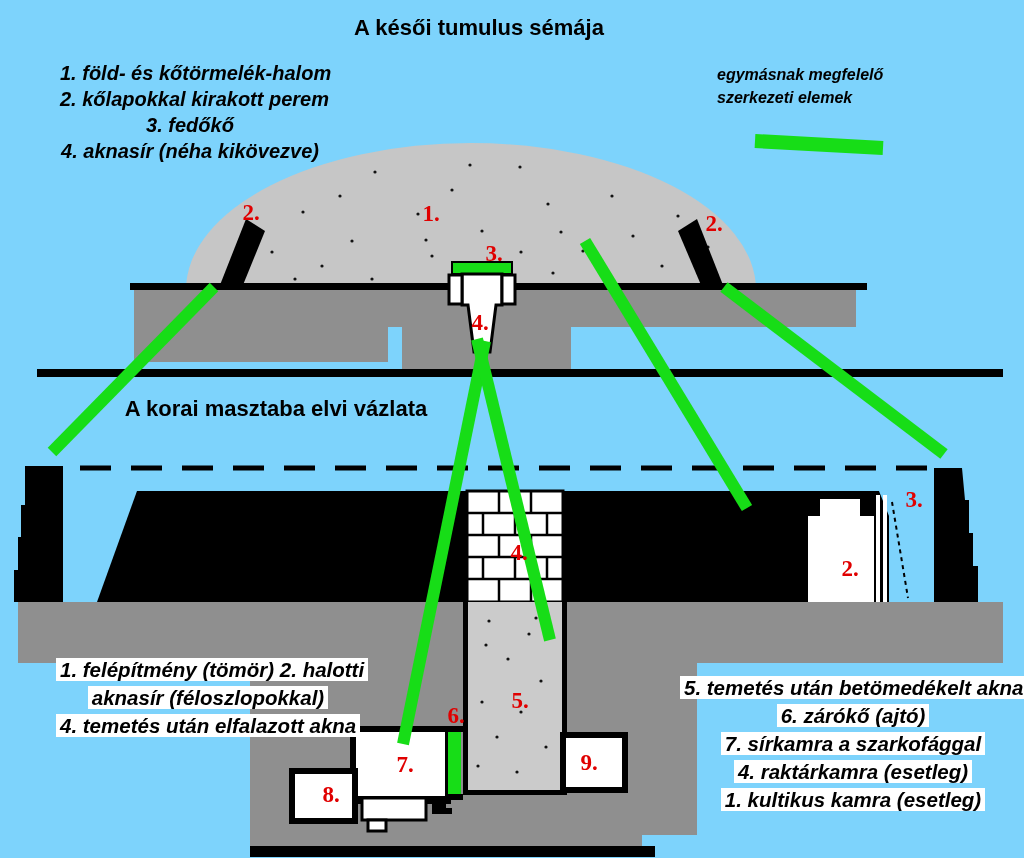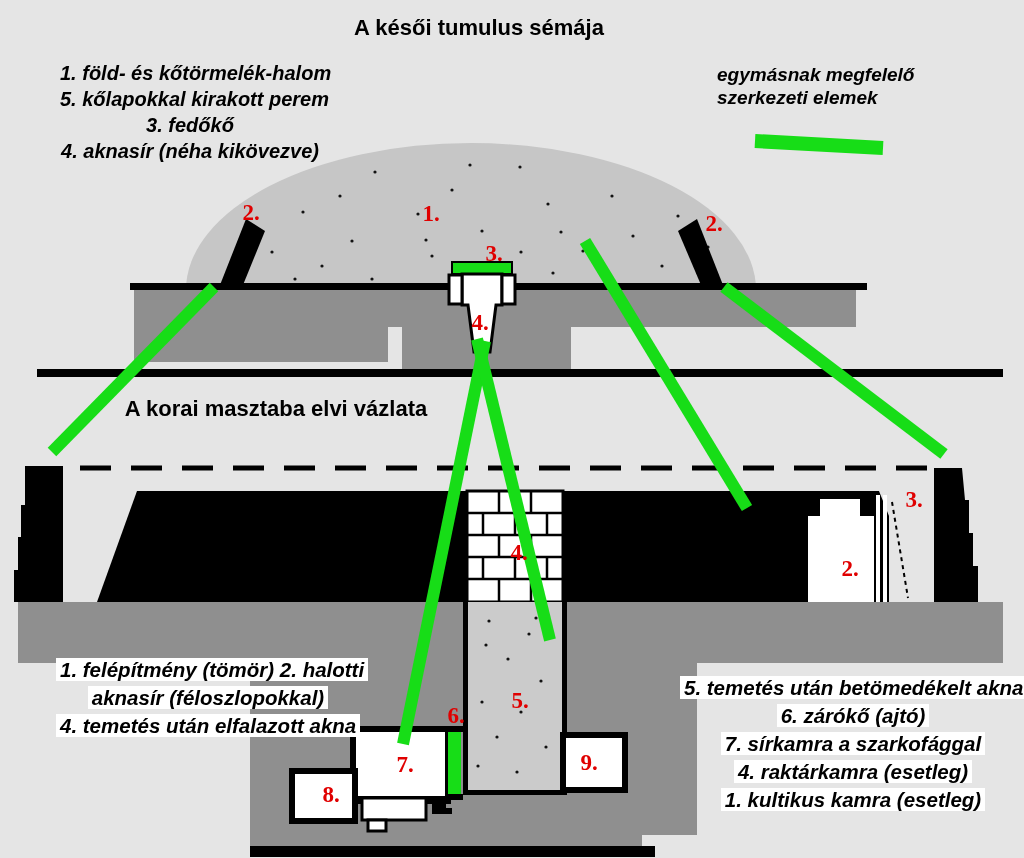--- a/index.html
+++ b/index.html
@@ -1,24 +1,24 @@
 <!DOCTYPE html>
 <html><head>
 <meta charset="utf-8">
 <style>
   html,body{margin:0;padding:0;background:#ffffff;}
-  #stage{position:relative;width:1024px;height:858px;background:#e5e5e5;overflow:hidden;
+  #stage{position:relative;width:1024px;height:858px;background:#7dd3fc;overflow:hidden;
          font-family:"Liberation Sans",sans-serif;}
   #diagram-svg{position:absolute;left:0;top:0;}
   .txt{position:absolute;color:#000;}
   .title{font-weight:bold;font-size:22px;white-space:nowrap;transform:translateX(-50%);}
   .legend-block{font-weight:bold;font-style:italic;text-align:center;white-space:nowrap;}
   .legend-block .line{display:block;margin-left:40px;}
   .legend-block.boxed .line span{background:#ffffff;padding:0 4px;}
-  .note-block{font-weight:bold;font-style:italic;font-size:19px;line-height:23px;white-space:nowrap;}
+  .note-block{font-weight:bold;font-style:italic;font-size:16px;line-height:23px;white-space:nowrap;}
   .num-label{position:absolute;font-family:"Liberation Serif",serif;font-weight:bold;
              font-size:23px;transform:translate(-50%,-50%);white-space:nowrap;line-height:1;}
   .tum-list{font-size:20px;line-height:26px;}
   .bot-list{font-size:20.5px;line-height:28px;}
 </style>
 </head>
 <body>
 
 <div id="stage">
 
@@ -153,21 +153,21 @@
       <line x1="477" y1="339" x2="550" y2="640"></line>
       <line x1="585" y1="241" x2="747" y2="508"></line>
       <line x1="724" y1="287" x2="944" y2="454"></line>
     </g>
   </svg>
 
   <div class="txt title" style="left:479px;top:15px;">A késői tumulus sémája</div>
 
   <div class="txt legend-block tum-list" style="left:20px;top:60px;width:300px;">
     <span class="line">1. föld- és kőtörmelék-halom</span>
-    <span class="line">5. kőlapokkal kirakott perem</span>
+    <span class="line">2. kőlapokkal kirakott perem</span>
     <span class="line">3. fedőkő</span>
     <span class="line">4. aknasír (néha kikövezve)</span>
   </div>
 
   <div class="txt note-block" style="left:717px;top:63px;">
     <span style="display:block">egymásnak megfelelő</span>
     <span style="display:block">szerkezeti elemek</span>
   </div>
 
   <div class="txt title" style="left:276px;top:396px;">A korai masztaba elvi vázlata</div>

